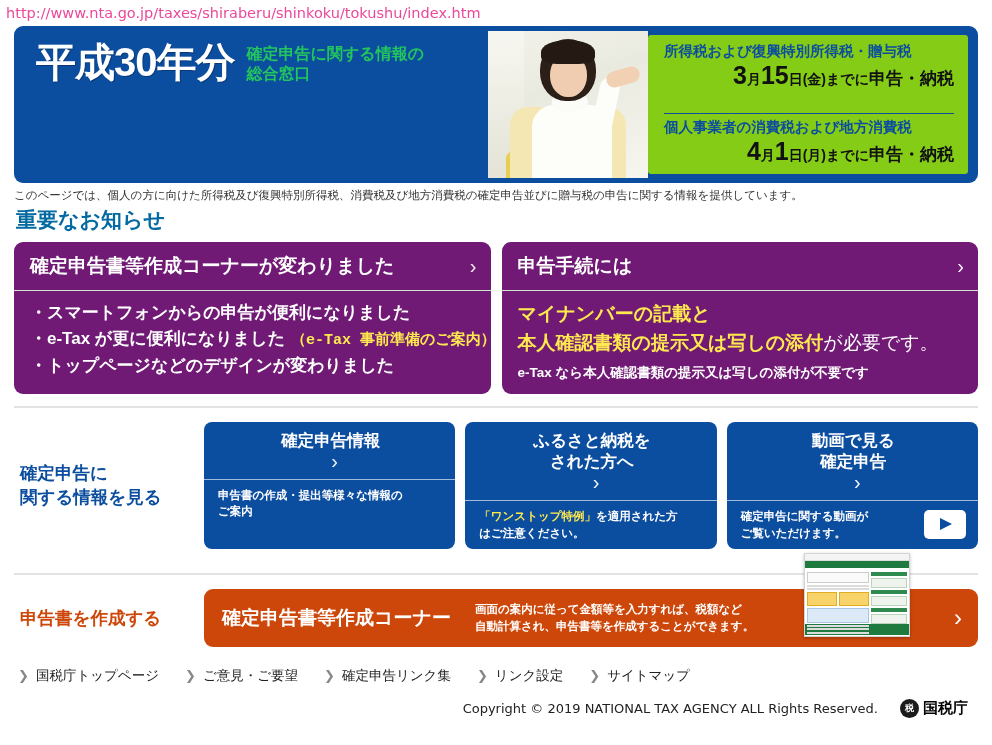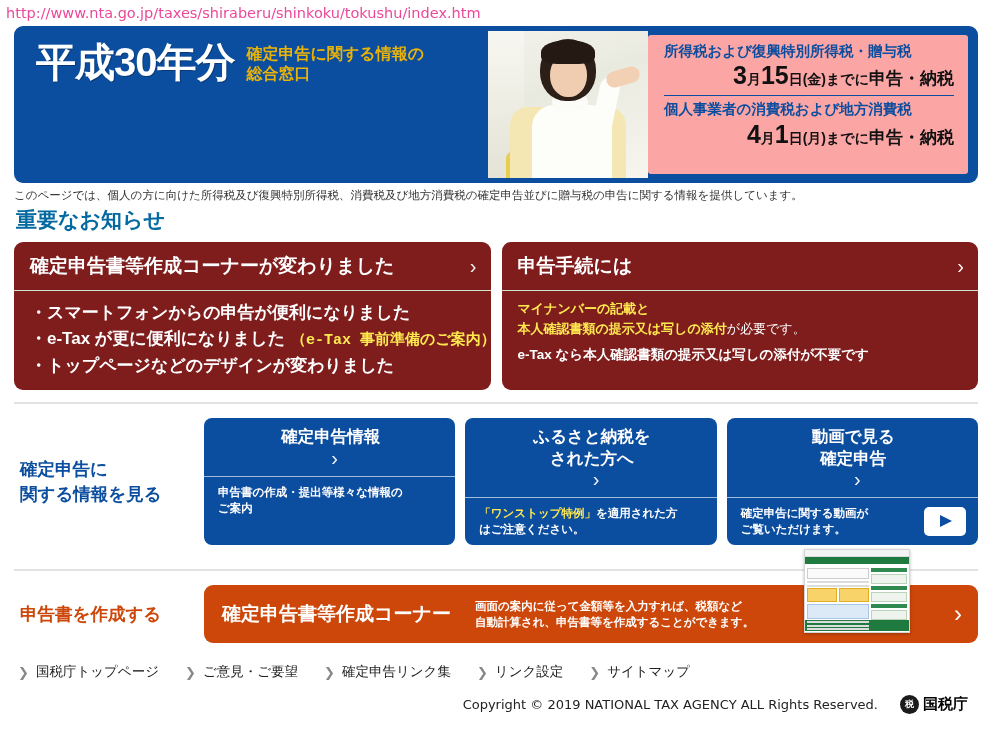--- a/index.html
+++ b/index.html
@@ -60,21 +60,21 @@
     font-weight: bold;
     color: #fff;
     line-height: 1;
     letter-spacing: -1px;
     text-shadow: 1px 1px 0 rgba(0,0,0,.25);
     white-space: nowrap;
   }
   .hero-sub {
     margin-left: 12px;
     margin-top: 2px;
-    color: #eab308;
+    color: #22c55e;
     font-size: 16px;
     font-weight: bold;
     line-height: 1.28;
     white-space: pre-line;
   }
   .hero-title {
     margin-top: 2px;
     font-size: 58px;
     font-weight: bold;
     color: #fff;
@@ -175,26 +175,27 @@
     opacity: .85;
     border-radius: 8px 8px 0 0;
   }
 
   .hero-right {
     position: absolute;
     left: 634px;
     top: 9px;
     right: 10px;
     bottom: 9px;
-    background: #fca5a5;
+    background: #84cc16;
     border-radius: 3px;
     padding: 5px 14px 5px 16px;
     box-sizing: border-box;
     display: flex;
     flex-direction: column;
+    justify-content: space-between;
   }
   .deadline-block { padding: 3px 0; }
   .deadline-block + .deadline-block {
     border-top: 1.5px solid #0b4d9e;
     margin-top: 2px;
     padding-top: 5px;
   }
   .deadline-label {
     color: #0b4d9e;
     font-weight: bold;
@@ -231,21 +232,21 @@
     margin: 3px 0 8px 2px;
   }
 
   
   .notice-row {
     display: flex;
     gap: 11px;
   }
   .notice-card {
     flex: 1 1 0;
-    background: #7f1d1d;
+    background: #701a75;
     border-radius: 9px;
     overflow: hidden;
     color: #fff;
   }
   .notice-head {
     display: flex;
     align-items: center;
     justify-content: space-between;
     padding: 11px 14px 11px 16px;
     font-size: 19px;
@@ -274,24 +275,23 @@
     color: #ffe94f;
     font-weight: bold;
     margin-left: 6px;
     font-family: Liberation Mono, monospace;
   }
   .yellow {
     color: #ffe94f;
     font-weight: bold;
   }
   .notice-hl {
-    font-size: 13px;
+    font-size: 19px;
     line-height: 1.5;
     white-space: nowrap;
-    font-family: Liberation Mono, monospace;
   }
   .notice-note {
     font-size: 13.5px;
     font-weight: bold;
     color: #fff;
     margin-top: 7px;
     white-space: nowrap;
   }
 
   

